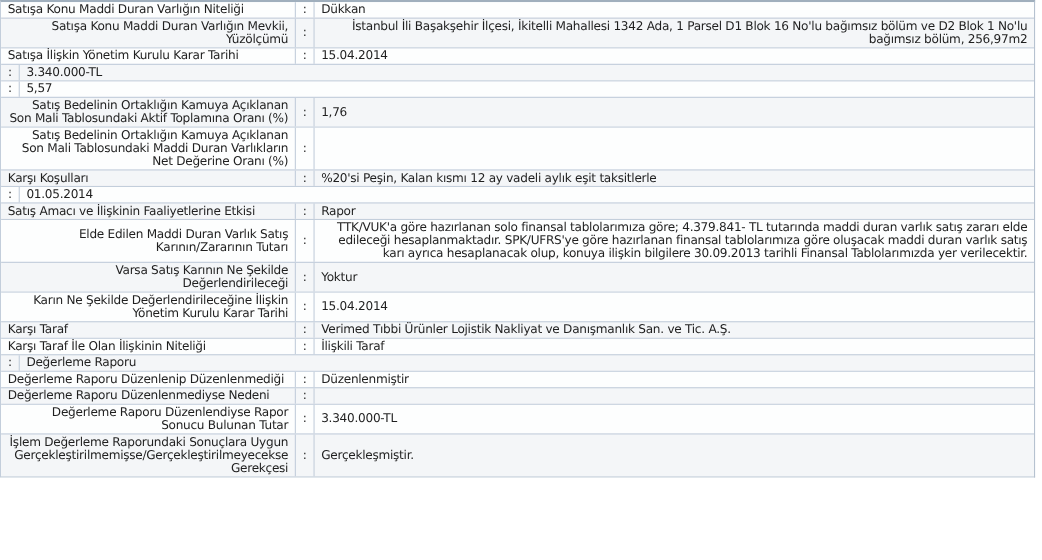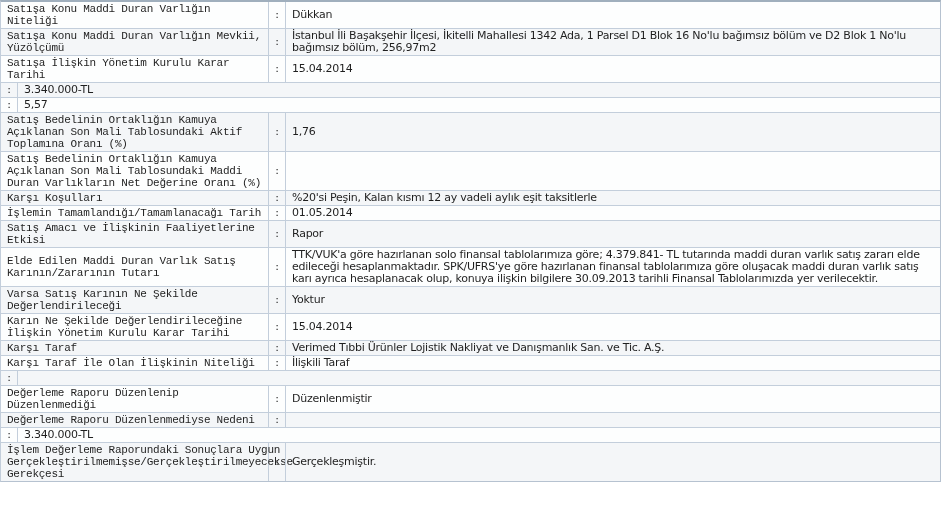--- a/index.html
+++ b/index.html
@@ -30,32 +30,32 @@
   .row {
     display: flex;
     align-items: stretch;
     background: #fdfefe;
   }
   .row:nth-child(even) {
     background: #f4f6f8;
   }
   .row + .row {
     border-top: 1px solid #c3cedb;
+    text-align: right;
   }
   .cell {
     box-sizing: border-box;
     padding: 1px 6px;
     display: flex;
     align-items: center;
   }
   .cell-label {
     width: 268px;
     flex: 0 0 268px;
     border-right: 1px solid #c3cedb;
-    font-family: Liberation Mono, monospace;
   }
   .cell-colon {
     width: 17px;
     flex: 0 0 17px;
     justify-content: center;
     border-right: 1px solid #c3cedb;
     padding: 1px 2px;
   }
   .cell-value {
     flex: 1 1 auto;
@@ -150,23 +150,20 @@
       </div>
     <div class="cell cell-colon">
         <span>:</span>
       </div>
     <div class="cell cell-value">
         <span>%20'si Peşin, Kalan kısmı 12 ay vadeli aylık eşit taksitlerle</span>
       </div>
   </div>
 
   <div class="row">
-    <div class="cell cell-label">
-        <span>İşlemin Tamamlandığı/Tamamlanacağı Tarih</span>
-      </div>
     <div class="cell cell-colon">
         <span>:</span>
       </div>
     <div class="cell cell-value">
         <span>01.05.2014</span>
       </div>
   </div>
 
   <div class="row">
     <div class="cell cell-label">
@@ -237,20 +234,23 @@
       </div>
     <div class="cell cell-value">
         <span>İlişkili Taraf</span>
       </div>
   </div>
 
   <div class="row">
     <div class="cell cell-colon">
         <span>:</span>
       </div>
+    <div class="cell cell-value">
+        <span>Değerleme Raporu</span>
+      </div>
   </div>
 
   <div class="row">
     <div class="cell cell-label">
         <span>Değerleme Raporu Düzenlenip Düzenlenmediği</span>
       </div>
     <div class="cell cell-colon">
         <span>:</span>
       </div>
     <div class="cell cell-value">
@@ -261,20 +261,23 @@
   <div class="row">
     <div class="cell cell-label">
         <span>Değerleme Raporu Düzenlenmediyse Nedeni</span>
       </div>
     <div class="cell cell-colon">
         <span>:</span>
       </div>
   </div>
 
   <div class="row">
+    <div class="cell cell-label">
+        <span>Değerleme Raporu Düzenlendiyse Rapor Sonucu Bulunan Tutar</span>
+      </div>
     <div class="cell cell-colon">
         <span>:</span>
       </div>
     <div class="cell cell-value">
         <span>3.340.000-TL</span>
       </div>
   </div>
 
   <div class="row">
     <div class="cell cell-label">

